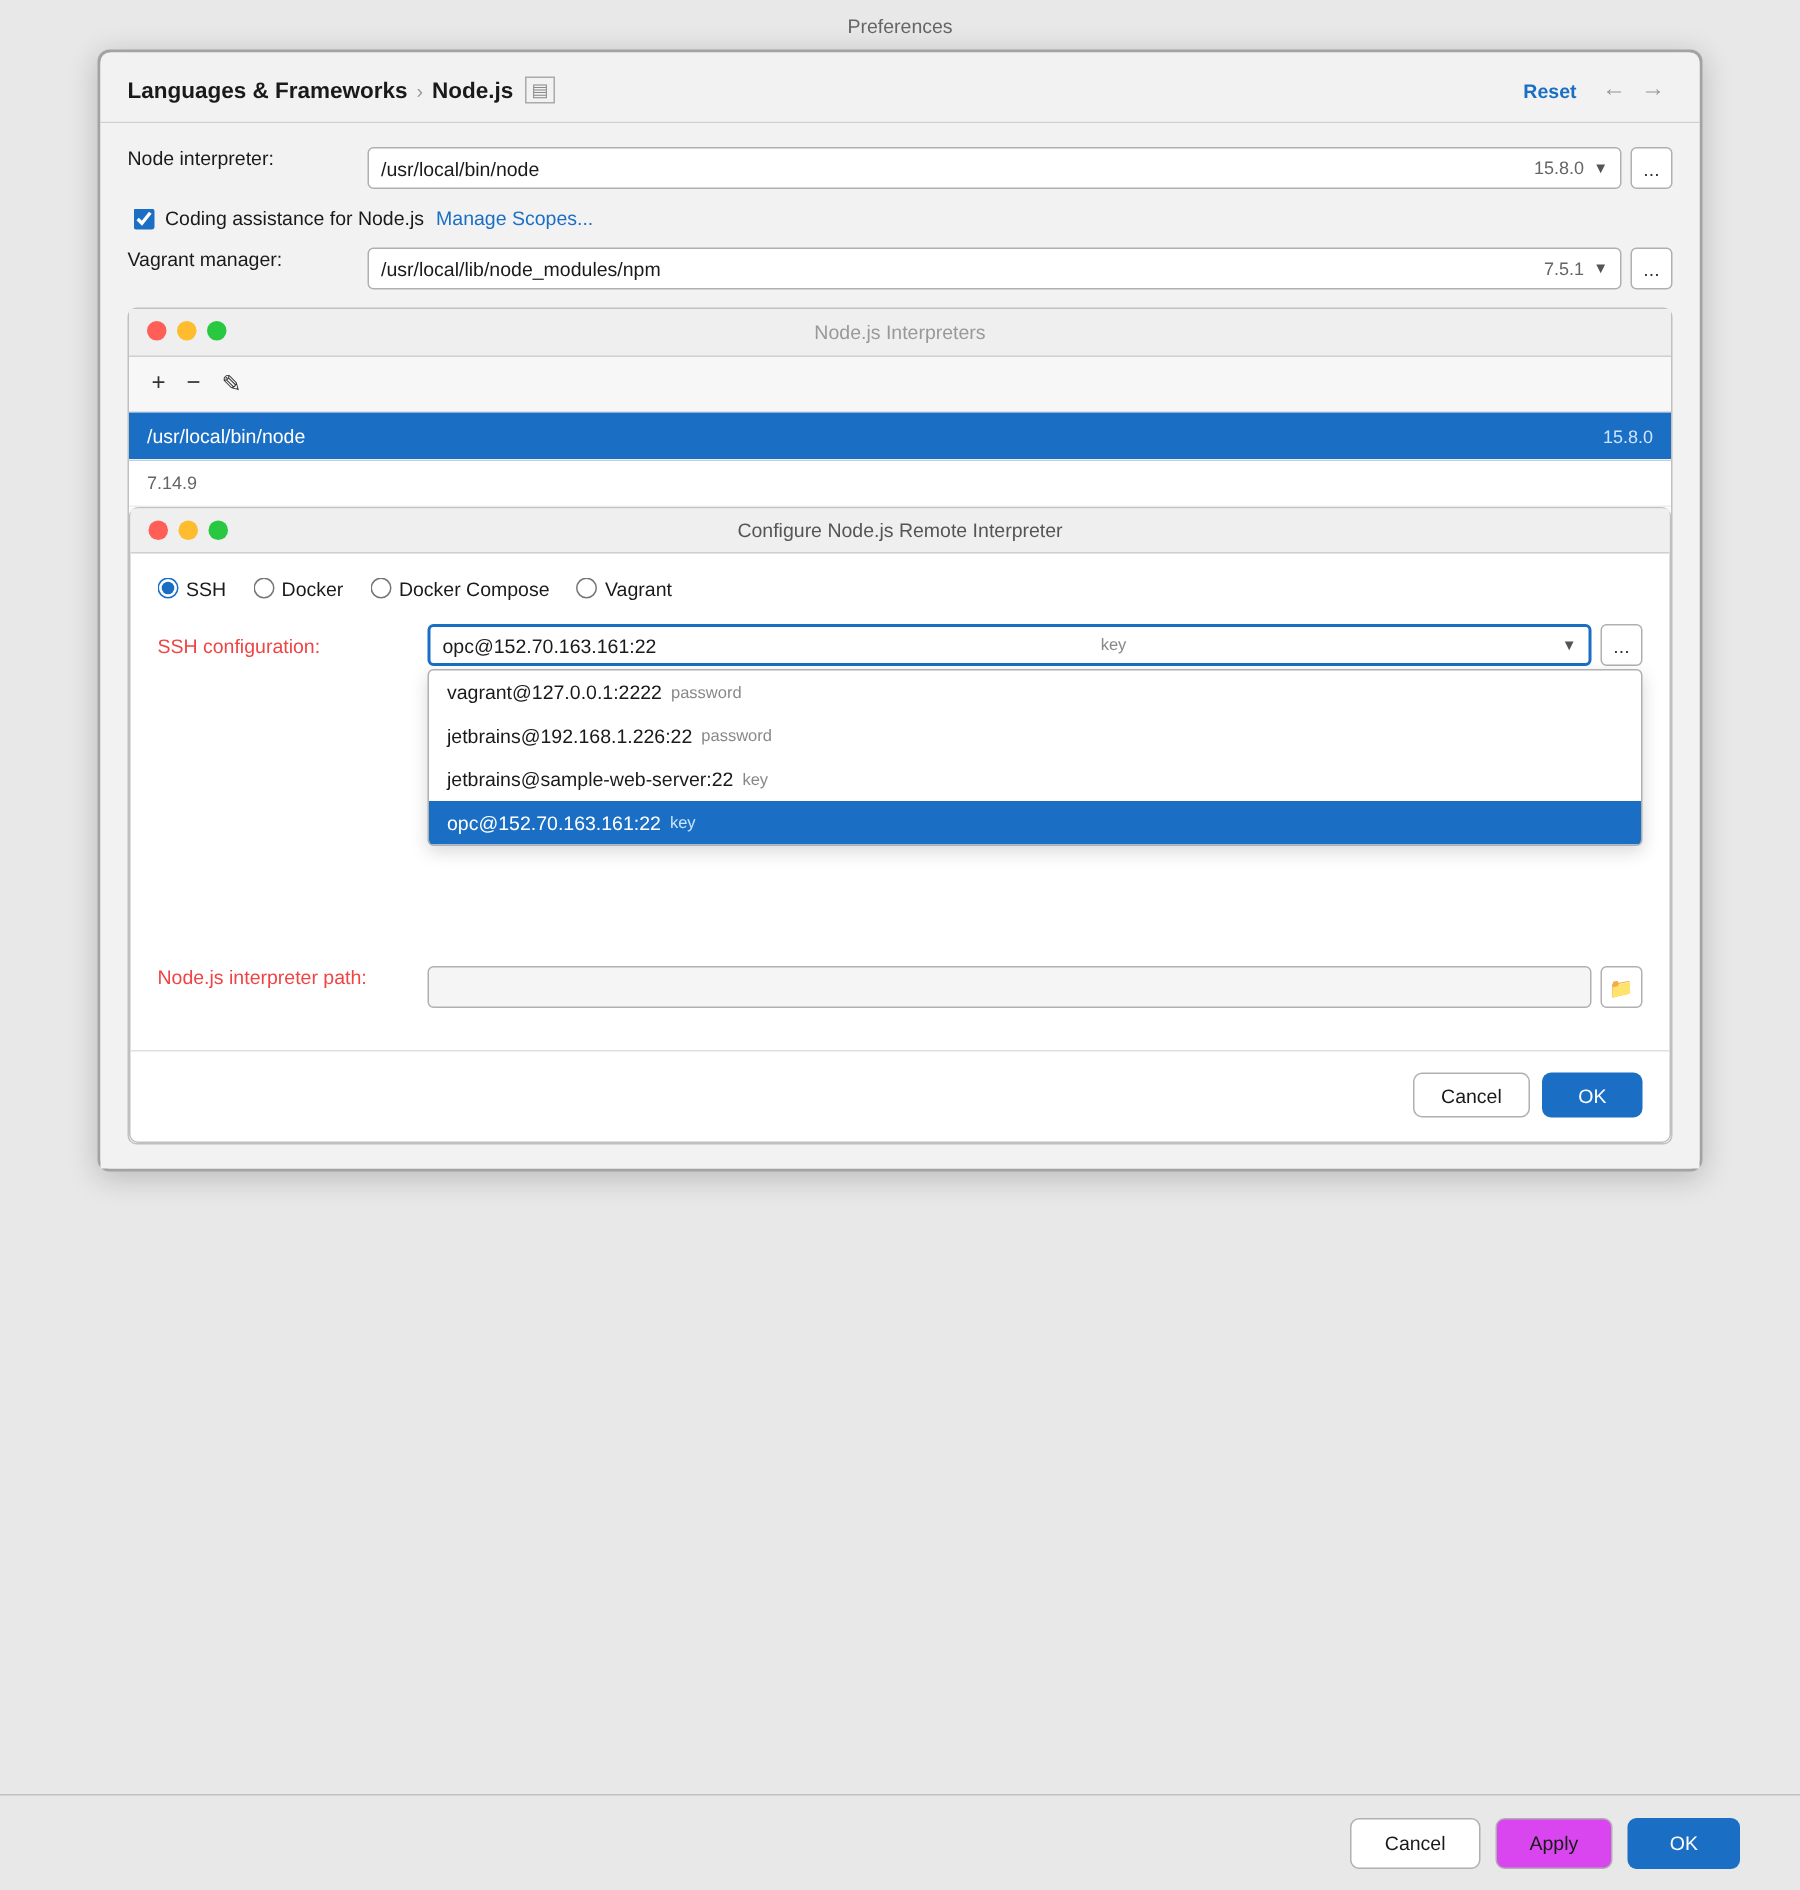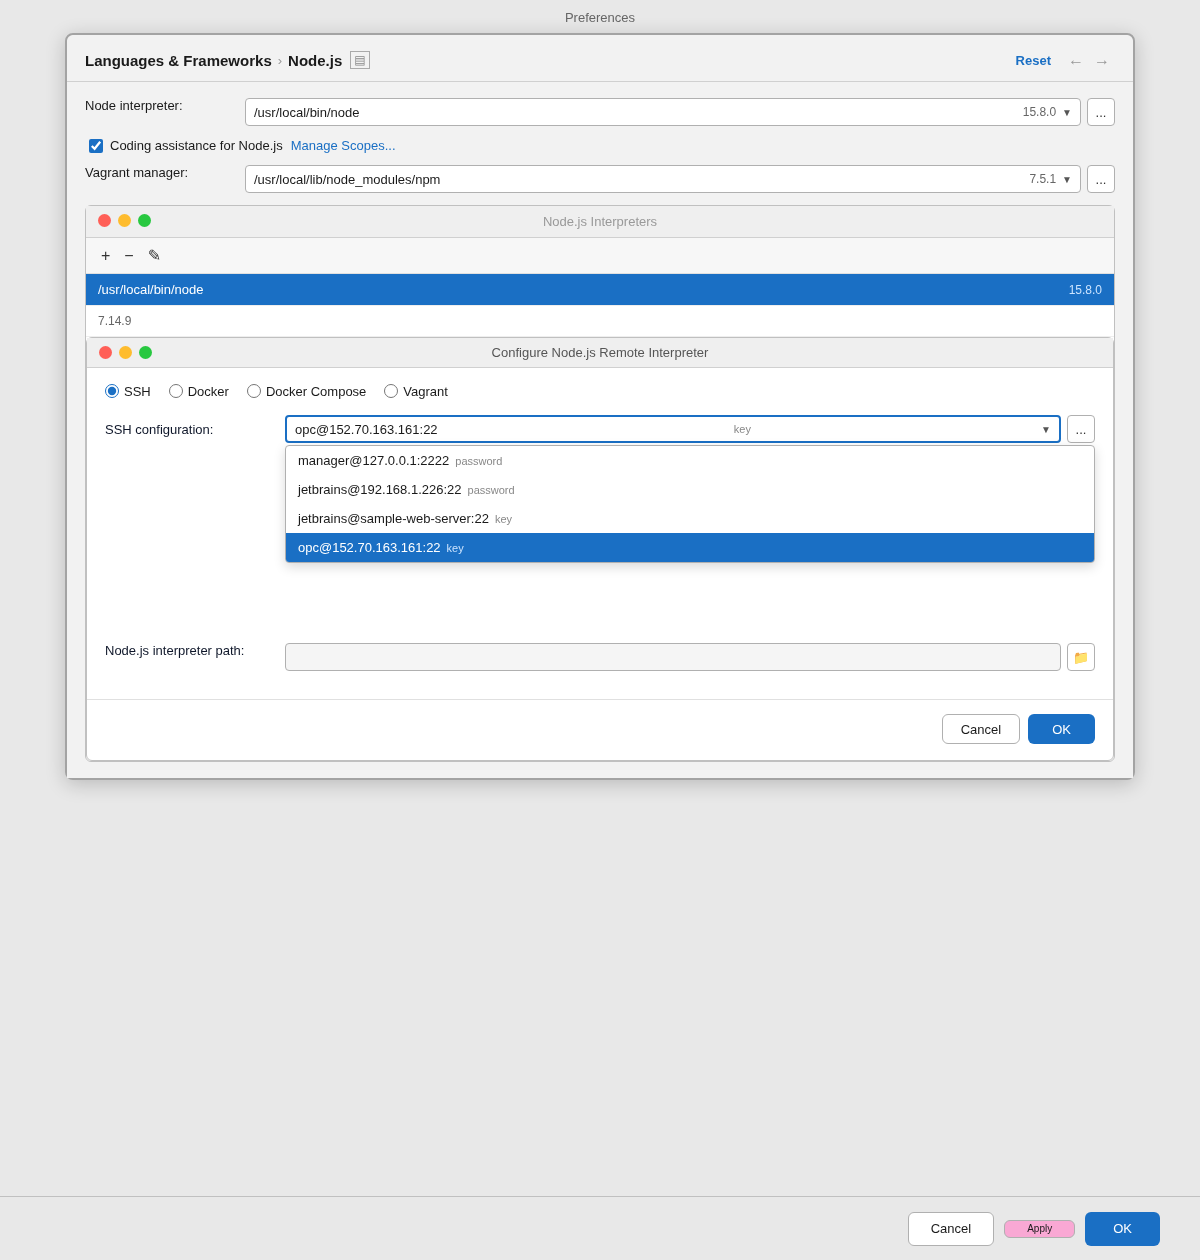--- a/index.html
+++ b/index.html
@@ -330,21 +330,21 @@
     .ssh-form-row {
       display: flex;
       align-items: center;
       margin-bottom: 12px;
       position: relative;
     }
 
     .ssh-form-label {
       width: 180px;
       font-size: 13px;
-      color: #0f172a;
+      color: #ef4444;
       flex-shrink: 0;
     }
 
     .ssh-config-wrap {
       flex: 1;
       display: flex;
       align-items: center;
       gap: 6px;
       position: relative;
     }
@@ -492,27 +492,27 @@
       padding: 0 22px;
       border: 1px solid #b0b0b0;
       border-radius: 6px;
       background: white;
       cursor: pointer;
       font-size: 13px;
       color: #1a1a1a;
     }
 
     .btn-bottom-apply {
-      height: 18px;
+      height: 34px;
       padding: 0 22px;
       border: 1px solid #b0b0b0;
       border-radius: 6px;
-      background: #f9a8d4;
-      cursor: pointer;
-      font-size: 10px;
+      background: #d946ef;
+      cursor: pointer;
+      font-size: 13px;
       color: #1a1a1a;
     }
 
     .btn-bottom-ok {
       height: 34px;
       padding: 0 28px;
       border: none;
       border-radius: 6px;
       background: #1a6fc4;
       color: white;
@@ -651,21 +651,21 @@
             <div class="ssh-config-wrap">
               <div class="ssh-config-dropdown">
                 <span class="ssh-config-value">opc@152.70.163.161:22</span>
                 <span class="ssh-config-tag">key</span>
                 <span class="dropdown-arrow">▼</span>
               </div>
               <button class="ellipsis-btn">...</button>
 
               <div class="dropdown-list">
                 <div class="dropdown-item">
-                  <span class="dropdown-item-host">manager@127.0.0.1:2222</span>
+                  <span class="dropdown-item-host">vagrant@127.0.0.1:2222</span>
                   <span class="dropdown-item-tag">password</span>
                 </div>
                 <div class="dropdown-item">
                   <span class="dropdown-item-host">jetbrains@192.168.1.226:22</span>
                   <span class="dropdown-item-tag">password</span>
                 </div>
                 <div class="dropdown-item">
                   <span class="dropdown-item-host">jetbrains@sample-web-server:22</span>
                   <span class="dropdown-item-tag">key</span>
                 </div>

